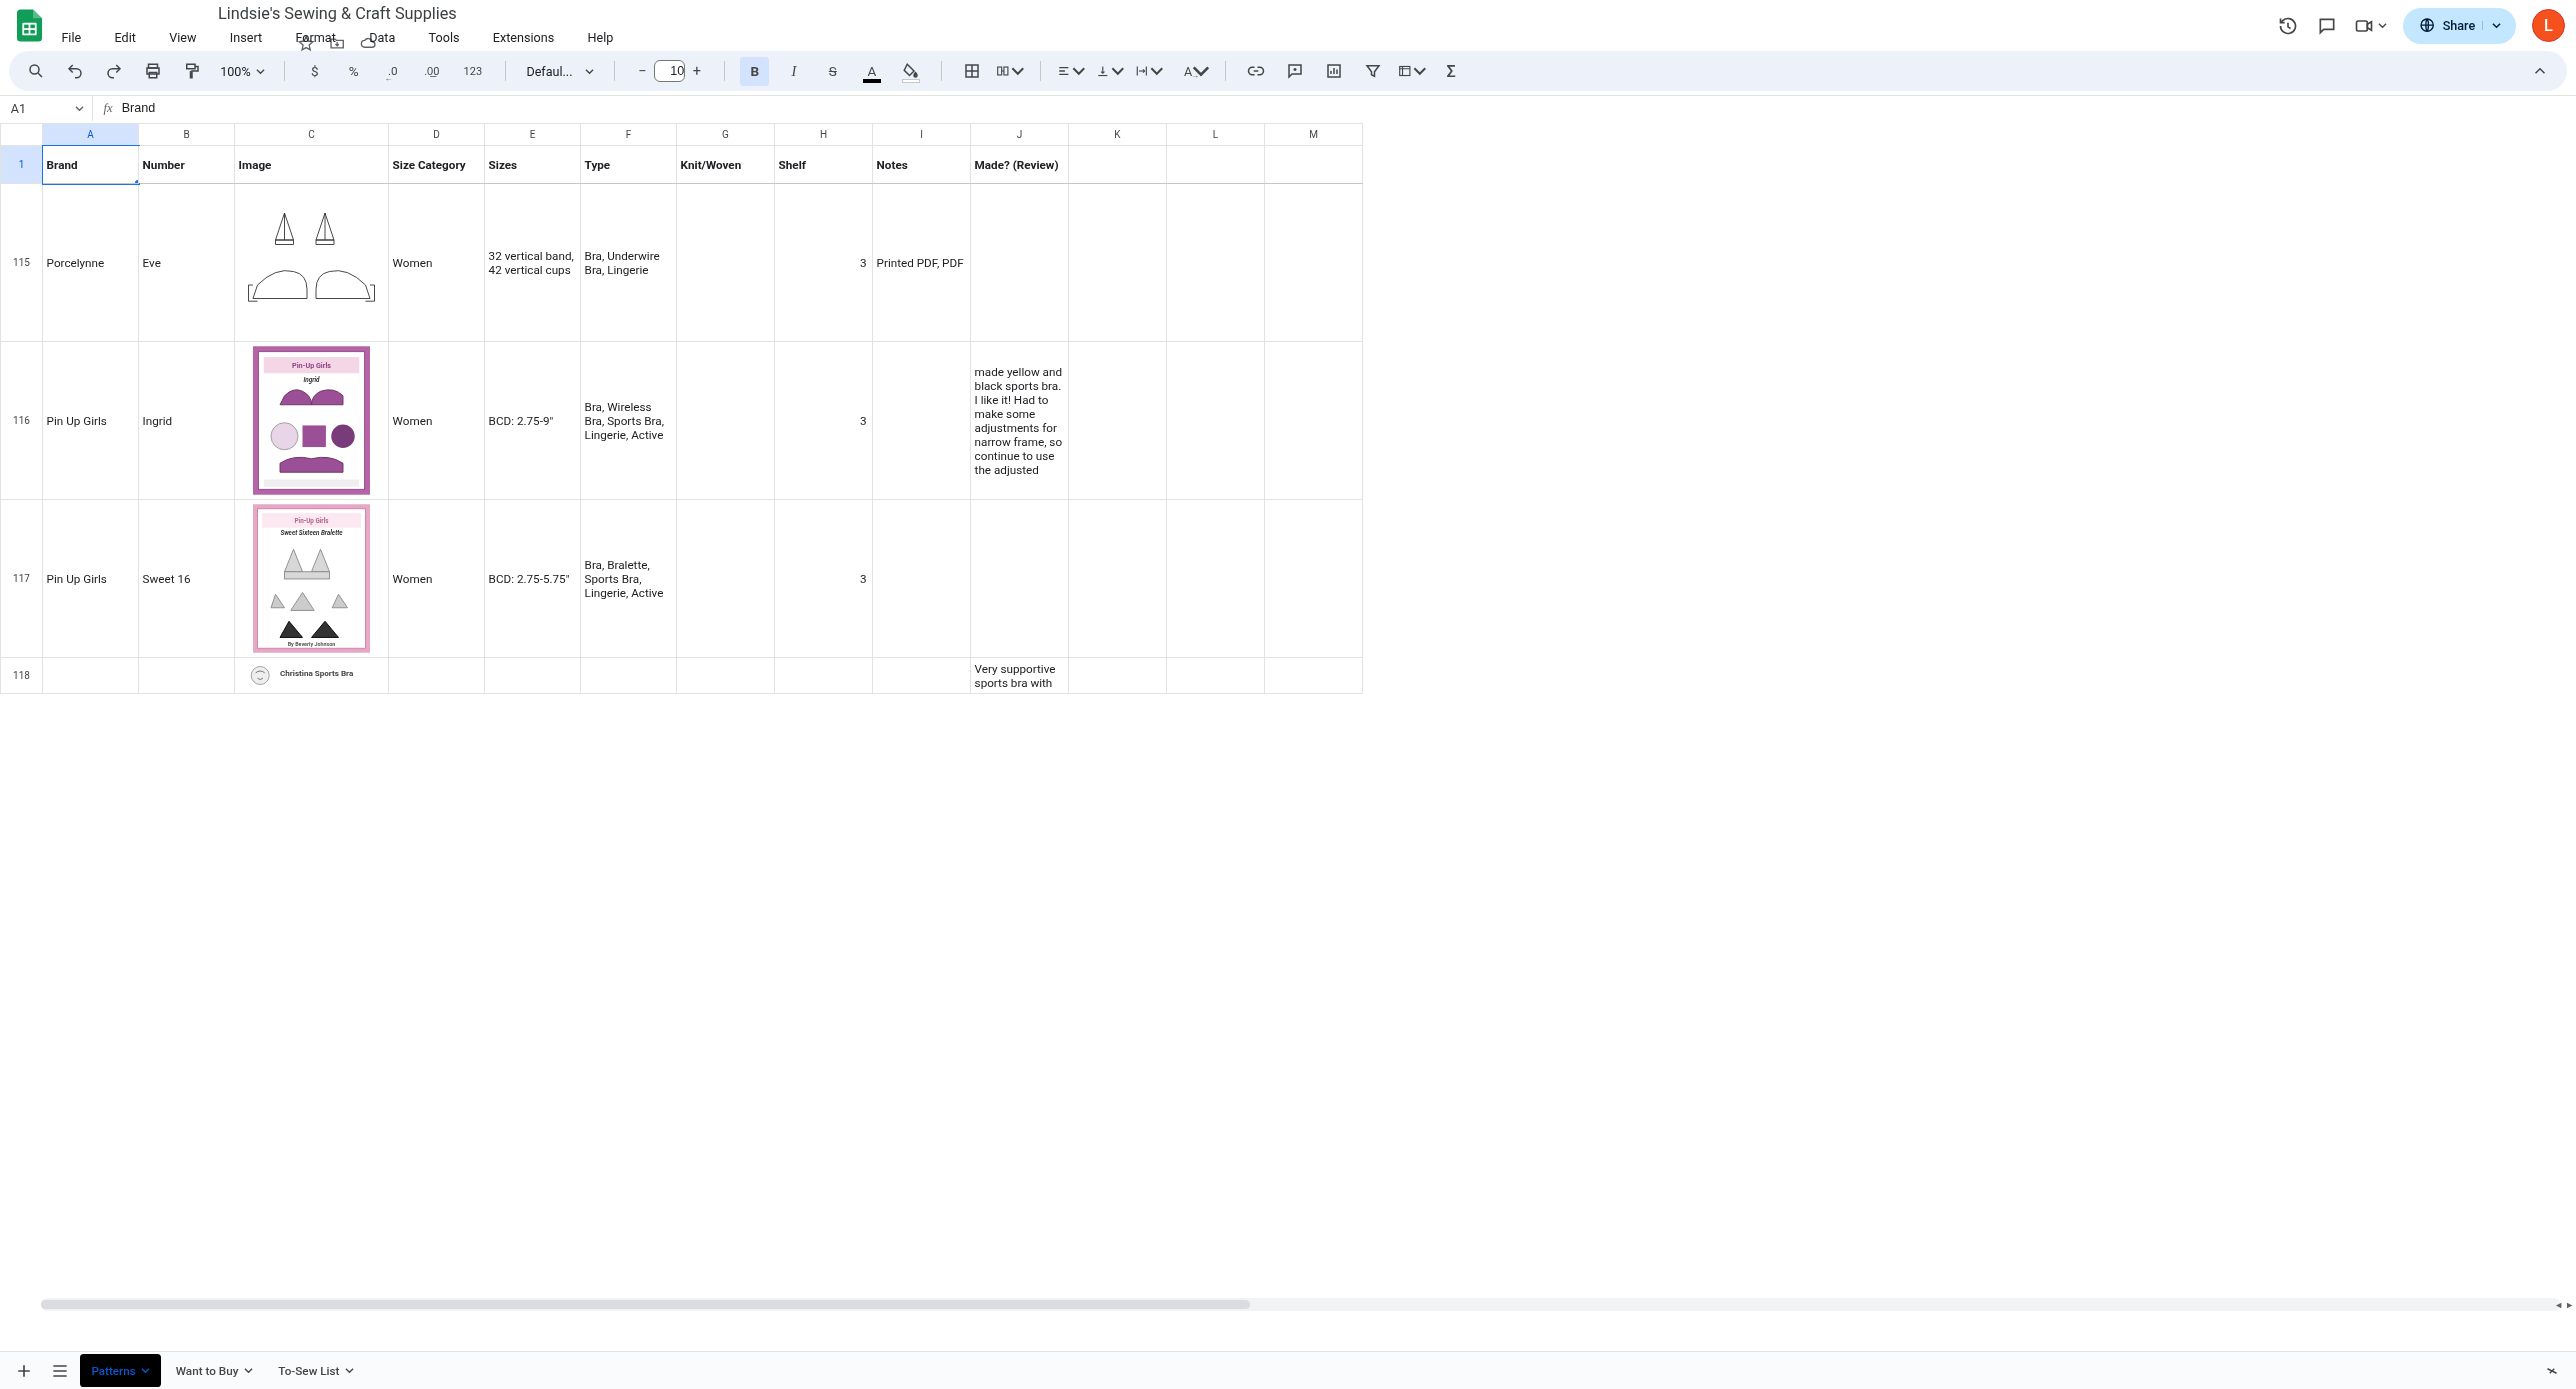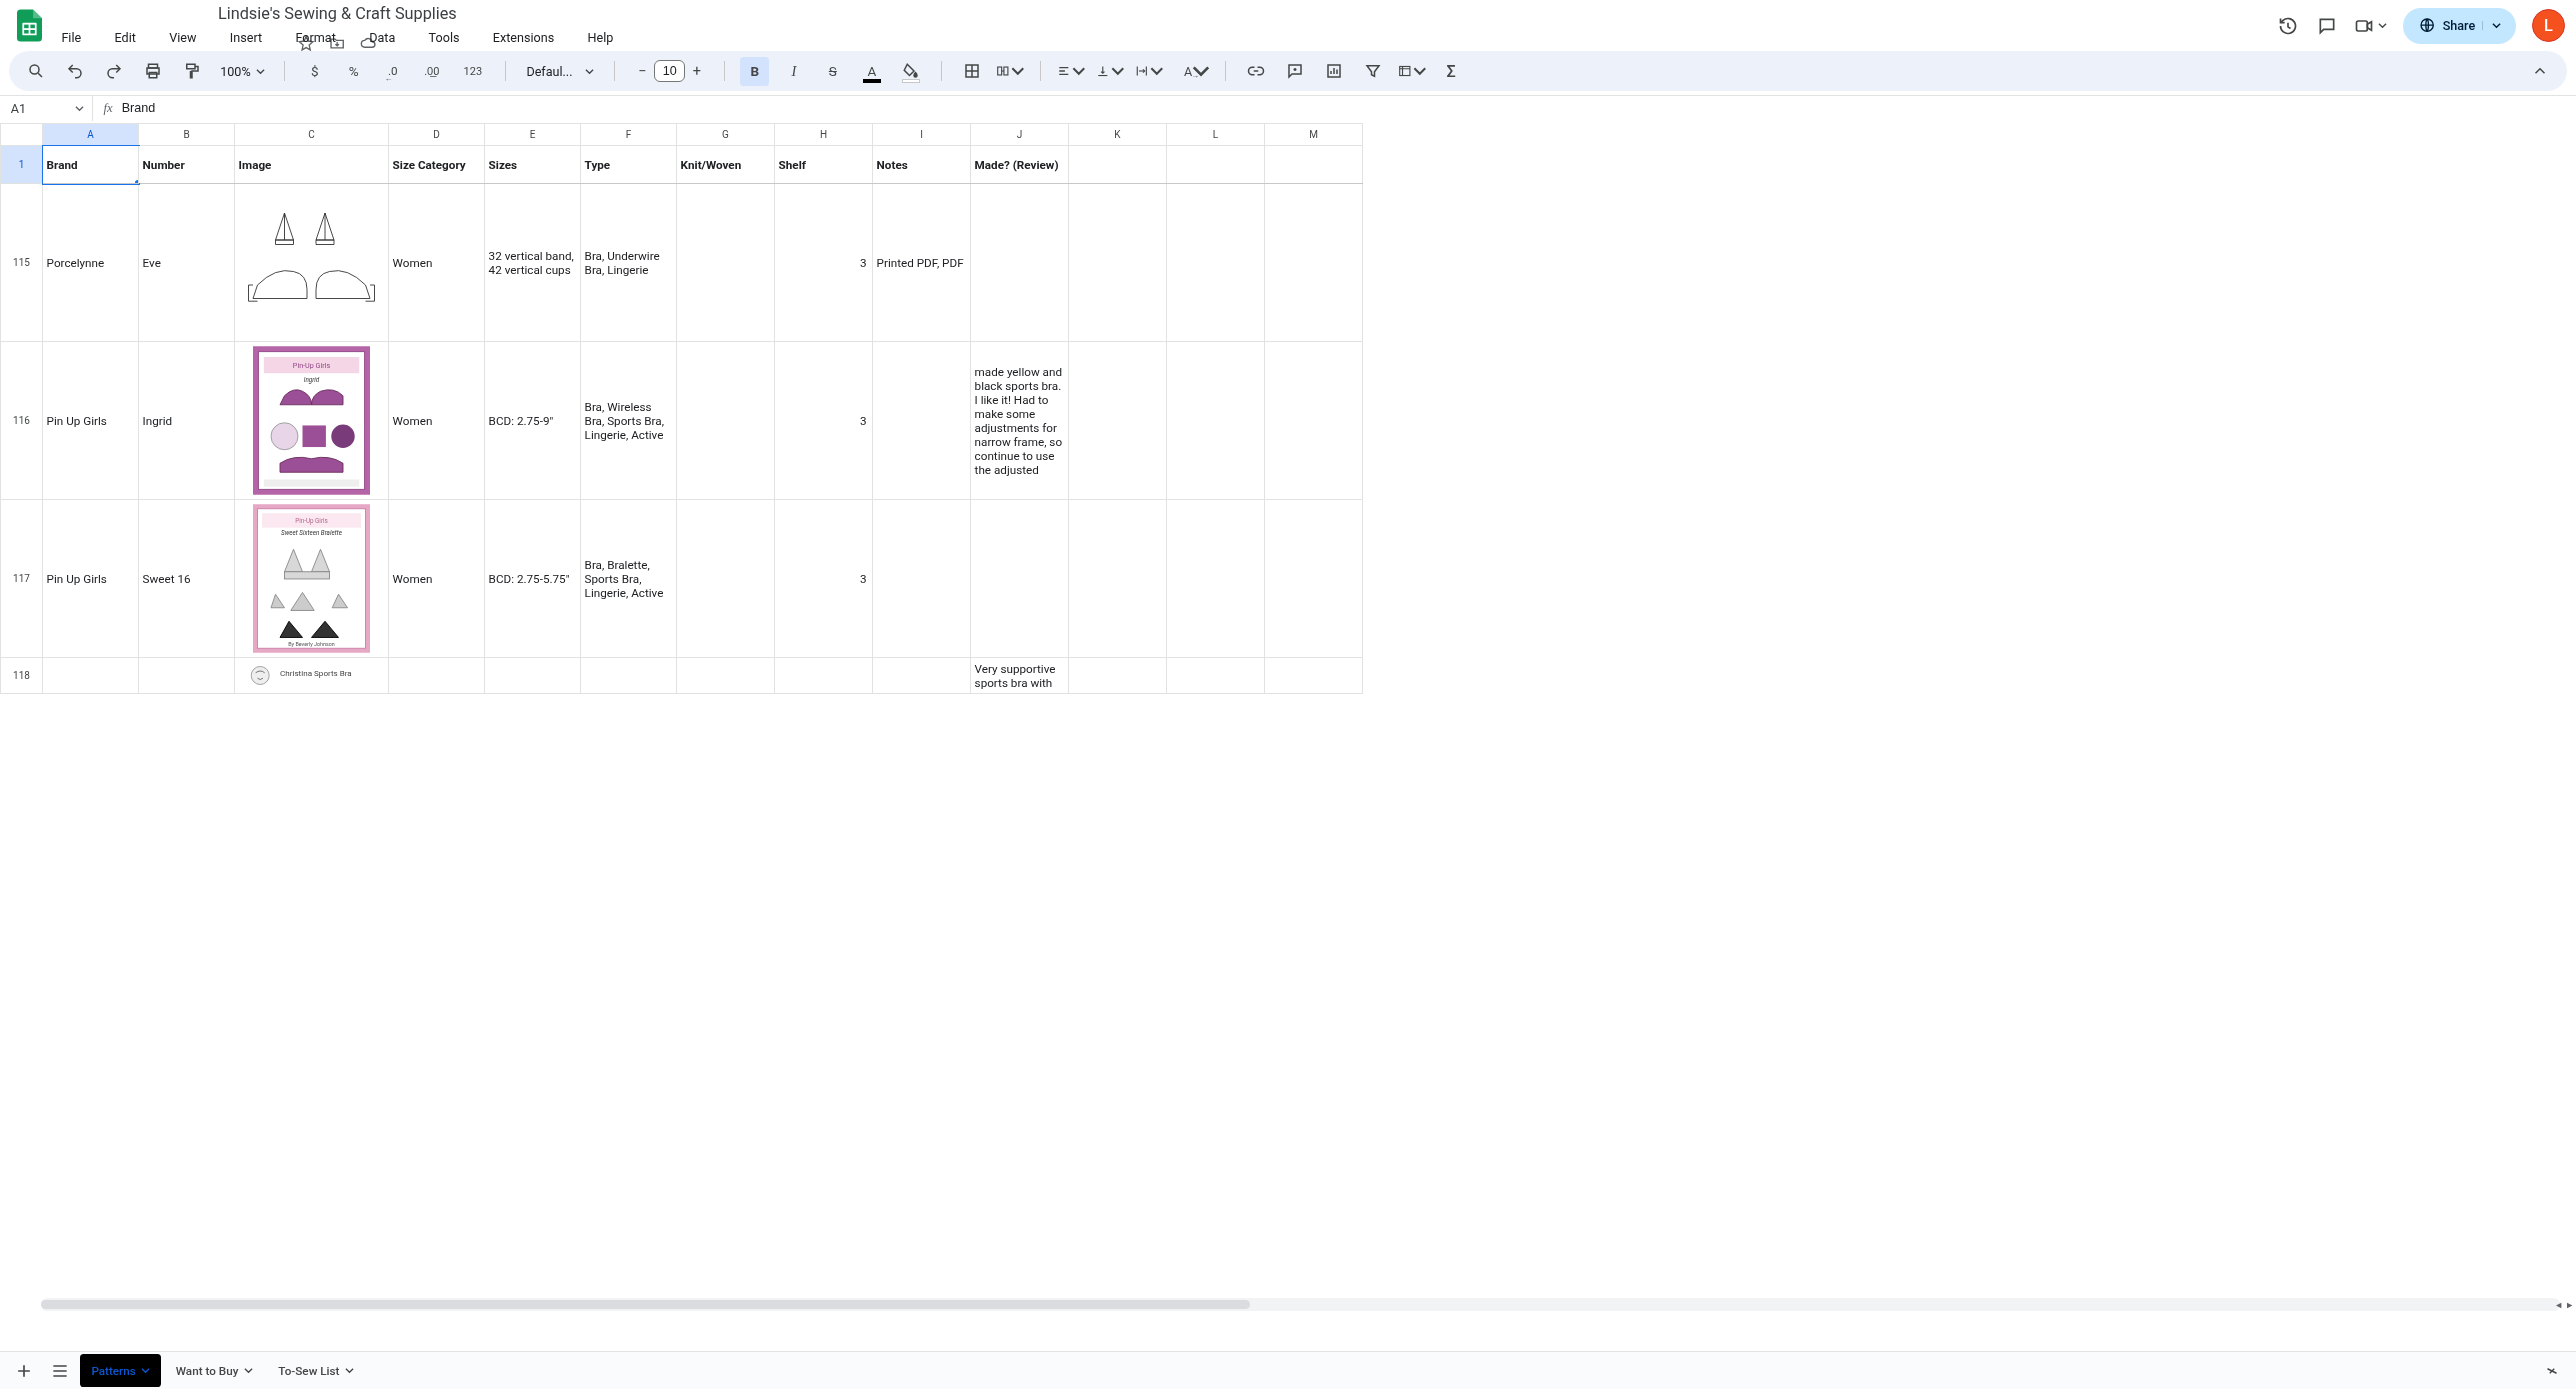--- a/index.html
+++ b/index.html
@@ -25,21 +25,21 @@
   .toolbar-wrap { padding: 0 9px 3.6px 9px; }
   .toolbar { display: flex; align-items: center; background: #edf2fa; border-radius: 36px; height: 40px; padding: 0 12.6px; gap: 10px; }
   .tool { width: 29px; height: 29px; display: flex; align-items: center; justify-content: center; color: #444746; border-radius: 3.6px; cursor: pointer; position: relative; }
   .tool.active { background: #d3e3fd; }
   .tool svg { width: 18px; height: 18px; }
   .sep { width: 0.9px; height: 20px; background: #c7c7c7; margin: 0 5.4px; }
   .zoom { display: flex; align-items: center; gap: 5.4px; font-size: 12.6px; padding: 0 3.6px; cursor: pointer; }
   .font-sel { display: flex; align-items: center; gap: 5.4px; font-size: 12.6px; width: 78px; padding: 0 5.4px; cursor: pointer; overflow:hidden; white-space:nowrap;}
   .fontsize-box { display: flex; align-items: center; }
   .fontsize-box .tool { width: 23.5px; }
-  .fs-input { width: 31px; height: 22px; border: 0.9px solid #747775; border-radius: 6px; text-align: center; font-size: 12.6px; color: #202124; background: #fff; }
+  .fs-input { width: 31px; height: 22px; border: 0.9px solid #747775; border-radius: 6px; text-align: right; font-size: 12.6px; color: #202124; background: #fff; }
   .caret-down { margin-left: 1.8px; }
   .text-underline-bar { position:absolute; bottom:2.7px; left:5.4px; right:5.4px; height:3.6px; background:#000; }
   .fill-underline-bar { position:absolute; bottom:2.7px; left:5.4px; right:5.4px; height:3.6px; background:#fff; border:0.9px solid #c7c7c7;}
 
   
   .fx-row { display: flex; align-items: center; height: 27px; border-top: 0.9px solid #e1e3e1; border-bottom: 0.9px solid transparent; }
   .name-box { width: 89px; height: 25px; display: flex; align-items: center; padding: 0 7.2px; font-size: 12.6px; color: #3c4043; border-right: 0.9px solid #e1e3e1; margin-left:3.6px;gap:34px;}
   .name-box .caret { margin-left: auto; color:#5f6368;}
   .fx-icon { padding: 0 9px 0 11px; color: #5f6368; font-style: italic; font-family: serif; font-size: 12.6px; }
   .fx-input { flex: 1; border: none; outline: none; font-size: 12.6px; color: #202124; }
@@ -51,21 +51,21 @@
   .col-headers th, .row-num, td { border: 0.9px solid #e1e3e1; }
   .corner { width: 42px; height: 22px; background: #fff; border:0.9px solid #e1e3e1; position:sticky; left:0; top:0; z-index:5;}
   .col-headers th { height: 22px; background: #fff; font-weight: 400; font-size: 10px; color: #444746; text-align: center; position: sticky; top: 0; z-index: 3; }
   .col-headers th.sel { background: #d3e3fd; color: #0b57d0; }
   .row-num { width: 42px; background: #fff; font-weight: 400; font-size: 10px; color: #444746; text-align: center; position: sticky; left: 0; z-index: 2; vertical-align: middle;}
   .row-num.sel { background: #d3e3fd; color: #0b57d0; }
   td { font-size: 11.7px; color: #202124; padding: 1.8px 3.6px; vertical-align: middle; overflow: hidden; background:#fff;}
   .hdr-row td { font-weight: 700; vertical-align: middle; height:38px; position:sticky; top:22px; z-index:2; background:#fff; border-bottom: 0.9px solid #c7c7c7;}
   .sel-cell { outline: 1.8px solid #1a73e8; outline-offset: -0.9px; position:relative;}
   .sel-handle { position:absolute; right:-2.7px; bottom:-2.7px; width:5.4px; height:5.4px; background:#1a73e8; border-radius:50%;}
-  .img-cell { text-align: center; }
+  .img-cell { text-align: center; font-weight: bold; }
   .img-cell svg { display:block; margin:auto;}
   .num-right { text-align: right; padding-right:5.4px;}
 
   .hscroll { position:absolute; left:41px; right:16.3px; bottom:40px; height:12.6px; background:#f1f3f4; border-radius:6.3px;}
   .hscroll-thumb { position:absolute; left:0; top:1.8px; height:9px; width:48%; background:#dadce0; border-radius:4.5px;}
   .hs-right-ctrl { position:absolute; right:0; bottom:40px; height:12.6px; display:flex; align-items:center; gap:1.8px; color:#5f6368; font-size:9px; padding:0 1.8px;}
 
   
   .sheet-bar { position: absolute; bottom: 0; left: 0; right: 0; height: 38px; display: flex; align-items: center; background: #f9fbfd; border-top: 0.9px solid #e1e3e1; padding: 0 7.2px; gap: 3.6px; }
   .sb-btn { width: 33px; height: 33px; display: flex; align-items: center; justify-content: center; color: #444746; cursor: pointer; border-radius: 3.6px; }

